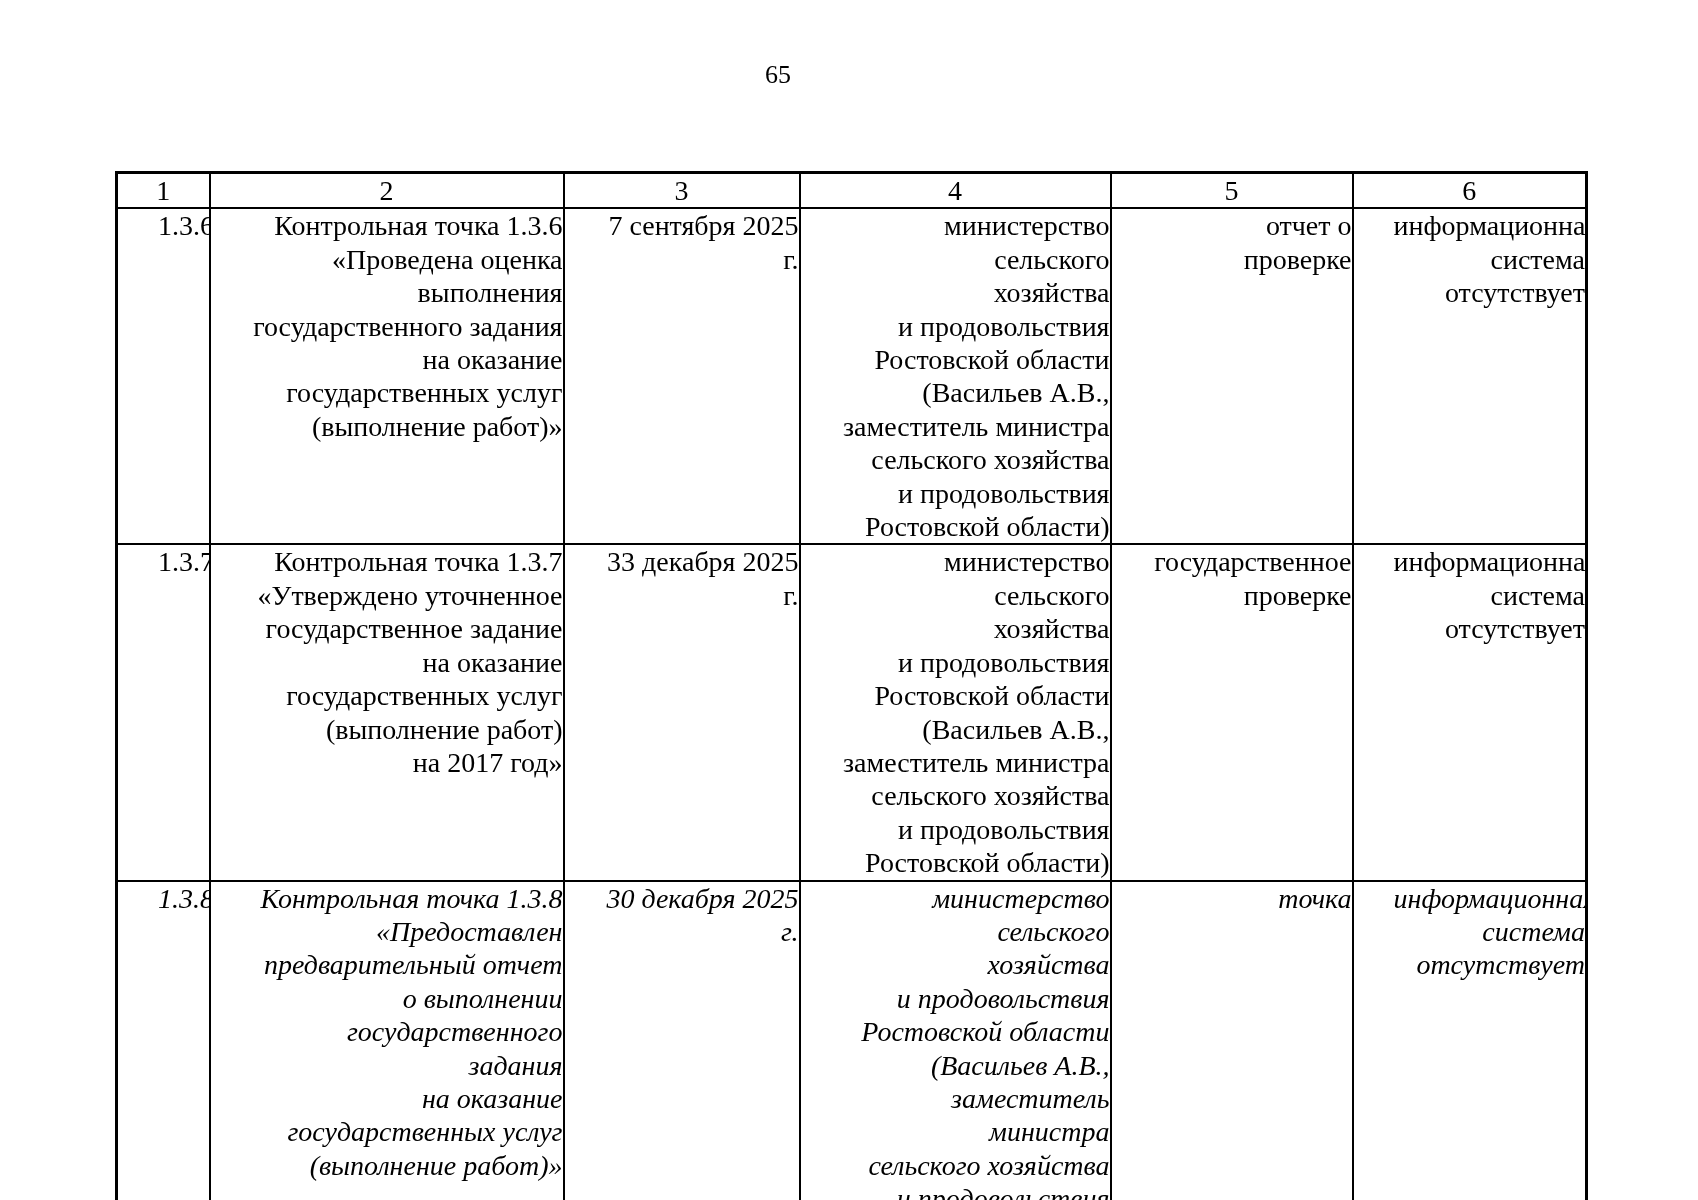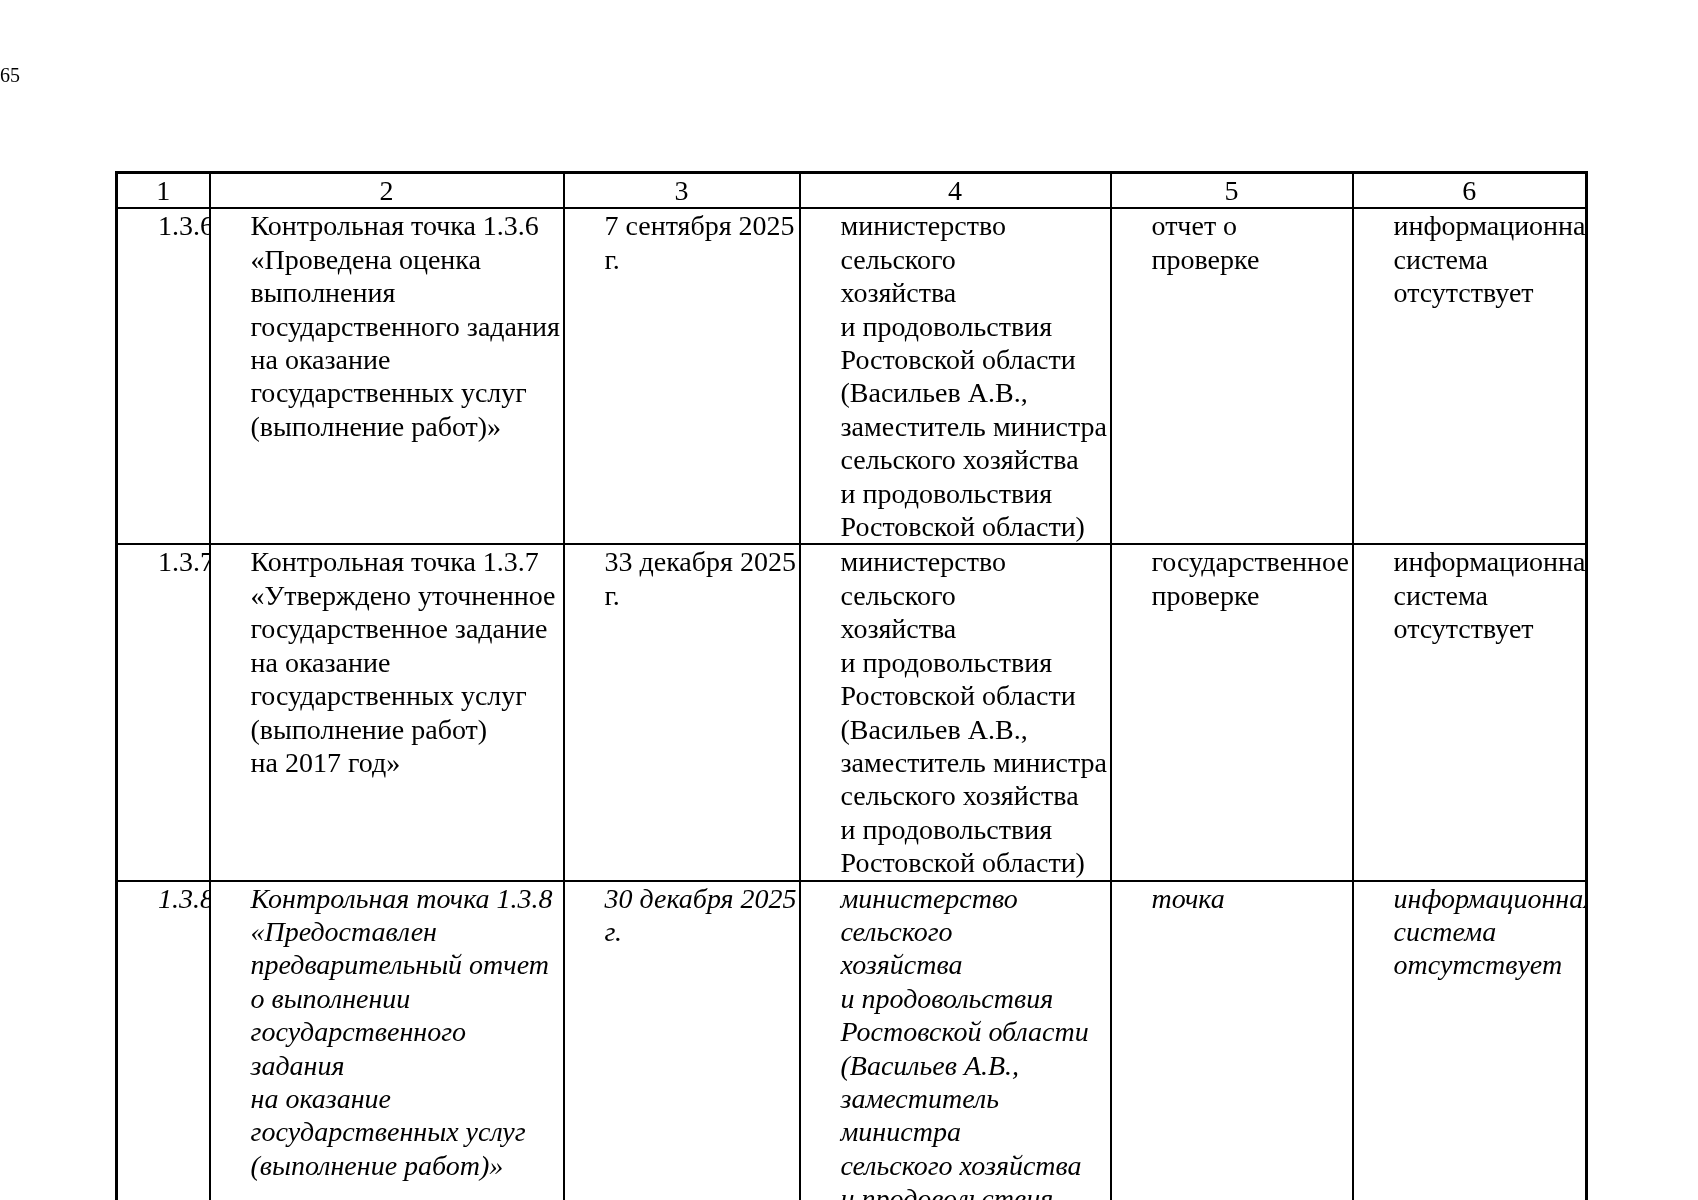--- a/index.html
+++ b/index.html
@@ -10,22 +10,22 @@
     height: 1200px;
     position: relative;
     font-family: "Liberation Serif", serif;
     color: #000000;
   }
   .page-number {
     position: absolute;
     top: 60px;
     left: 0;
     width: 1556px;
-    text-align: left;
-    font-size: 20px;
+    text-align: center;
+    font-size: 26px;
     line-height: 30px;
   }
   table.doc-table {
     position: absolute;
     left: 115px;
     top: 171px;
     width: 1470px;
     border-collapse: collapse;
     table-layout: fixed;
     border: 3px solid #000000;
@@ -47,21 +47,21 @@
   table.doc-table td {
     vertical-align: top;
     padding-left: 40px;
   }
   td.c-num {
     text-align: center;
     padding-top: 1px;
   }
   td.c-txt {
     white-space: pre-line;
-    text-align: left;
+    text-align: right;
     padding: 1px 3px 0 5px;
   }
   tr.row-a { height: 303px; }
   tr.row-b { height: 216px; }
   tr.row-c { height: 303px; font-style: italic; }
 </style>
 </head>
 <body>
 
 <div class="page-number">65</div>

